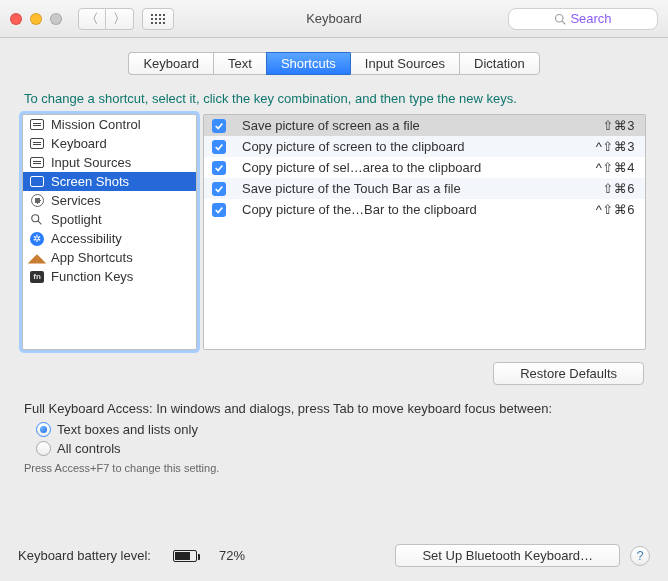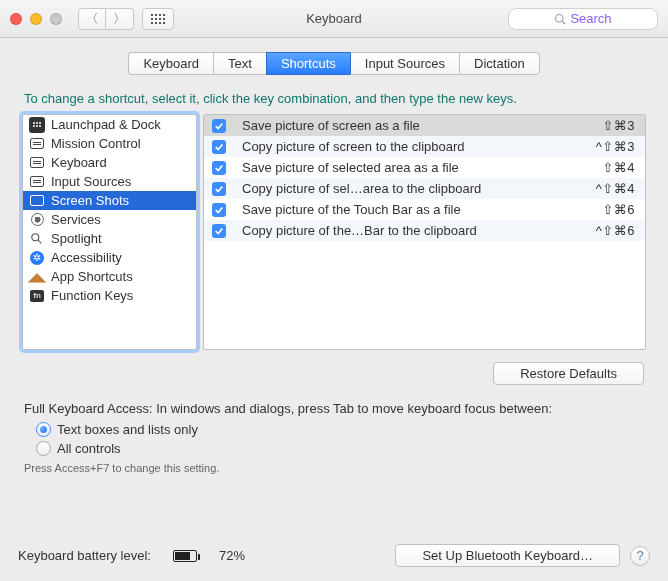--- a/index.html
+++ b/index.html
@@ -180,33 +180,20 @@
       <div class="tab">Input Sources</div>
       <div class="tab">Dictation</div>
     </div>
   </div>
 
   <div class="instr">To change a shortcut, select it, click the key combination, and then type the new keys.</div>
 
   <div class="panes">
     <div class="catlist">
       <div class="catitem">
-        <span class="caticon" style="background:#333;border-radius:3px;">
-            <span style="display:grid;grid-template-columns:repeat(3,2px);gap:1px;">
-              <i style="width:2px;height:2px;background:#ccc"></i>
-              <i style="width:2px;height:2px;background:#ccc"></i>
-              <i style="width:2px;height:2px;background:#ccc"></i>
-              <i style="width:2px;height:2px;background:#ccc"></i>
-              <i style="width:2px;height:2px;background:#ccc"></i>
-              <i style="width:2px;height:2px;background:#ccc"></i>
-            </span>
-          </span>
-        <span>Launchpad &amp; Dock</span>
-      </div>
-      <div class="catitem">
         <span class="caticon">
             <span class="i-box" style="border-color:#444"></span>
           </span>
         <span>Mission Control</span>
       </div>
       <div class="catitem">
         <span class="caticon">
             <span class="i-box"></span>
           </span>
         <span>Keyboard</span>
@@ -267,29 +254,20 @@
         <span class="sckeys">⇧⌘3</span>
       </div>
       <div class="scrow">
         <span class="ck">
             <svg viewBox="0 0 12 12">
               <polyline points="2,6 5,9 10,3" fill="none" stroke="#fff" stroke-width="2"></polyline>
             </svg>
           </span>
         <span class="sclabel">Copy picture of screen to the clipboard</span>
         <span class="sckeys">^⇧⌘3</span>
-      </div>
-      <div class="scrow">
-        <span class="ck">
-            <svg viewBox="0 0 12 12">
-              <polyline points="2,6 5,9 10,3" fill="none" stroke="#fff" stroke-width="2"></polyline>
-            </svg>
-          </span>
-        <span class="sclabel">Save picture of selected area as a file</span>
-        <span class="sckeys">⇧⌘4</span>
       </div>
       <div class="scrow">
         <span class="ck">
             <svg viewBox="0 0 12 12">
               <polyline points="2,6 5,9 10,3" fill="none" stroke="#fff" stroke-width="2"></polyline>
             </svg>
           </span>
         <span class="sclabel">Copy picture of sel…area to the clipboard</span>
         <span class="sckeys">^⇧⌘4</span>
       </div>

